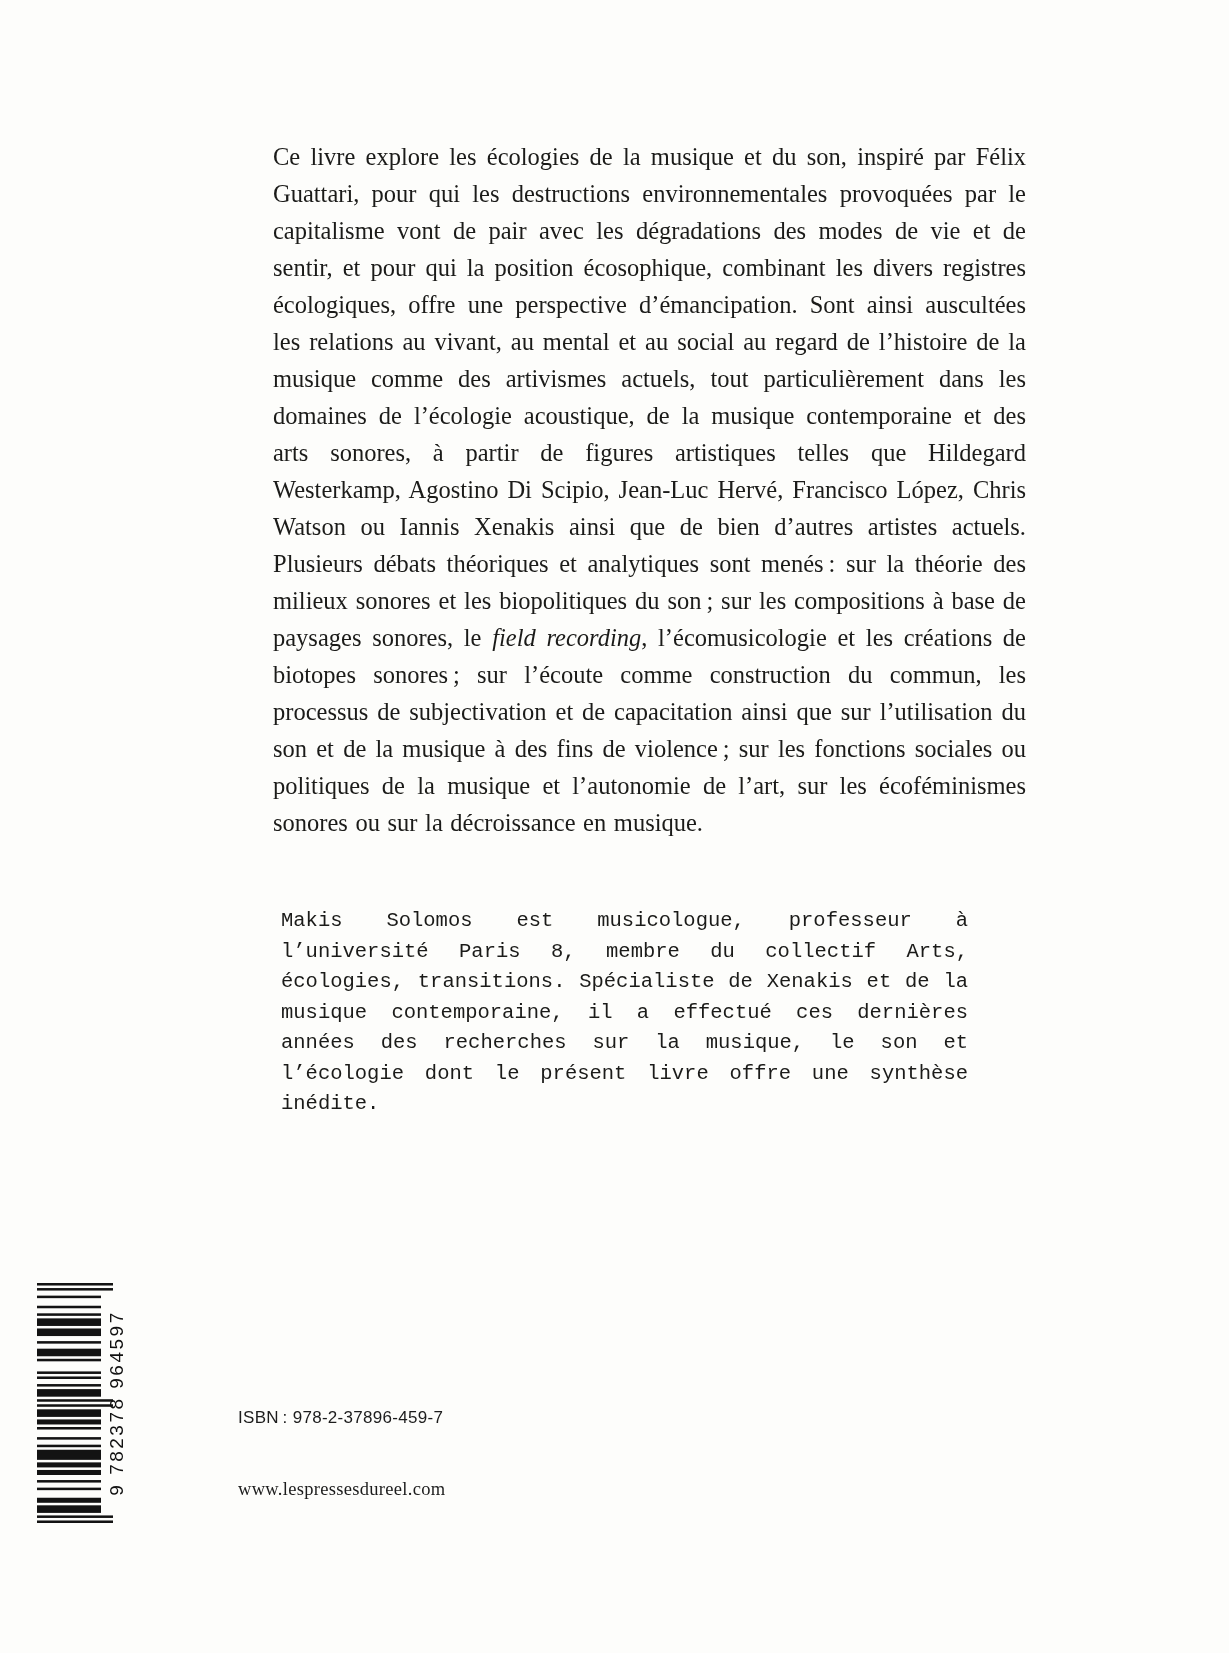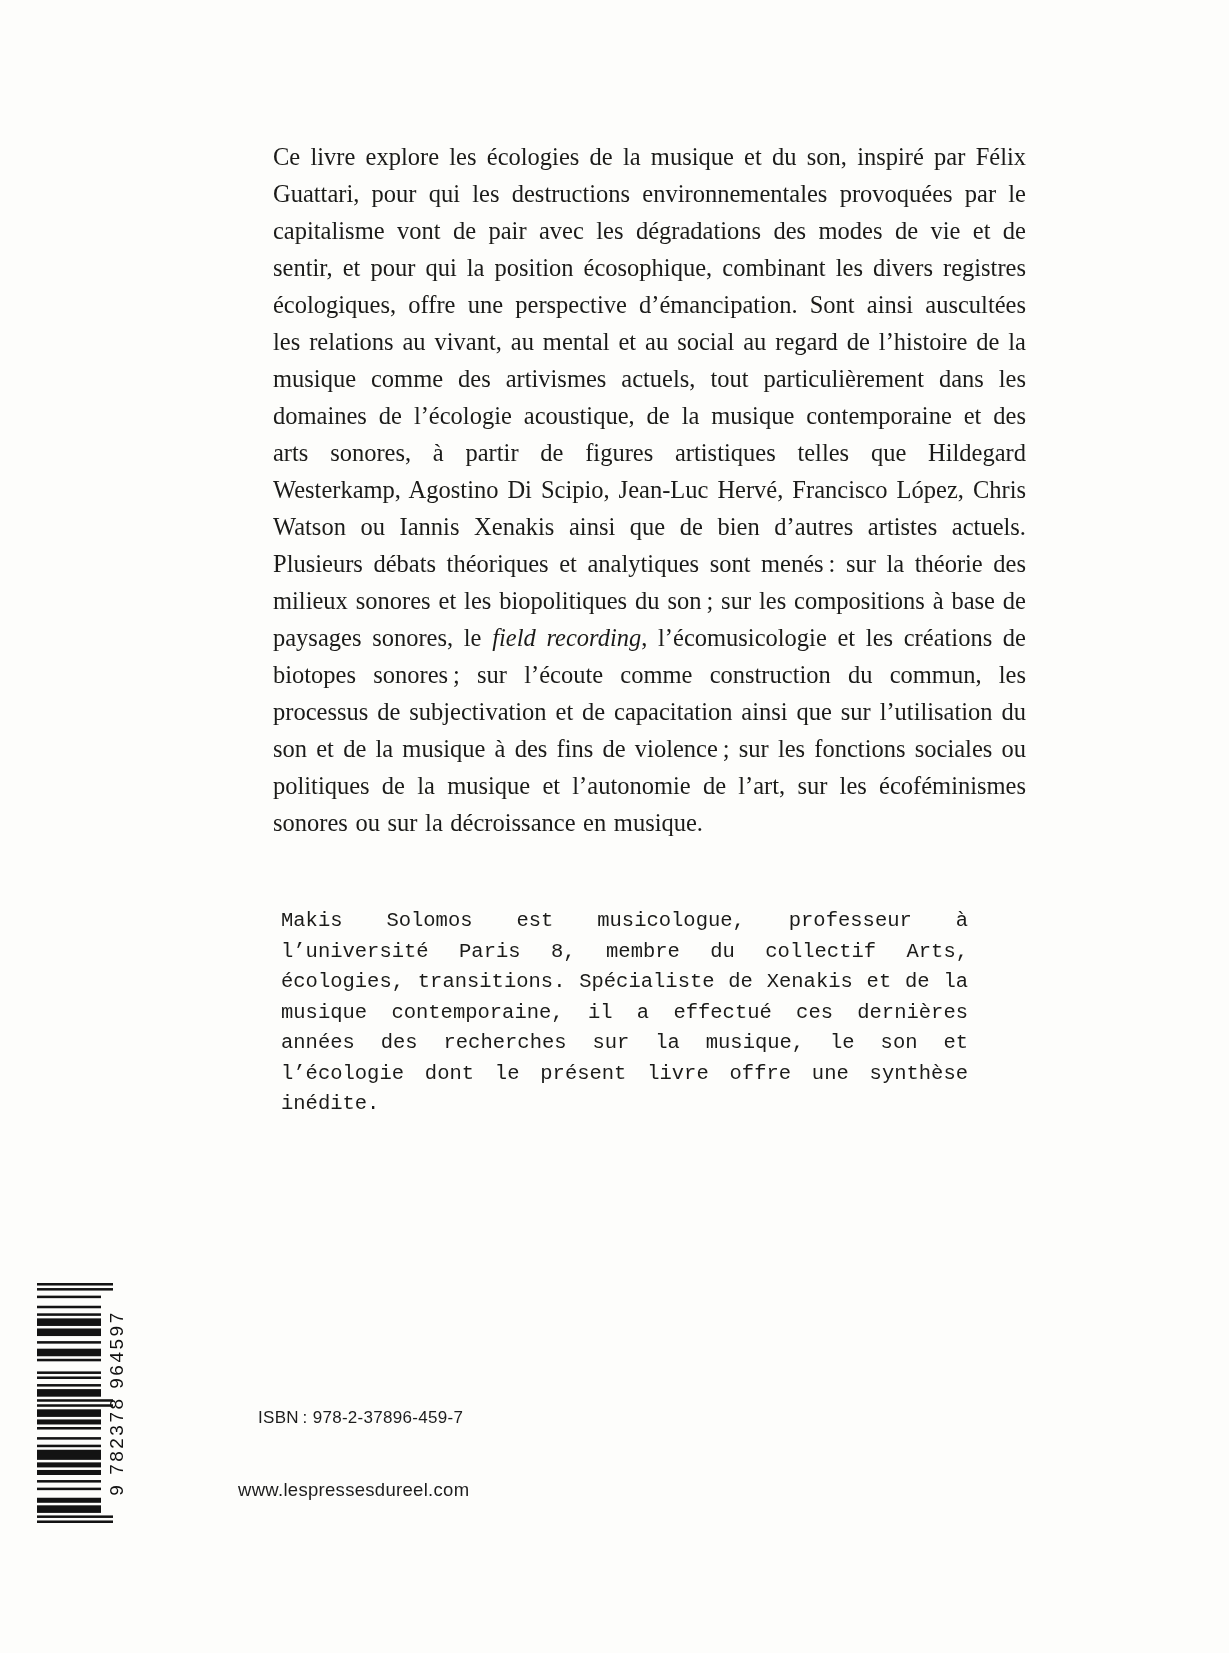--- a/index.html
+++ b/index.html
@@ -76,27 +76,26 @@
     white-space: nowrap;
   }
   .isbn {
     position: absolute;
     left: 238px;
     top: 1408px;
     font-family: "Liberation Sans", "DejaVu Sans", sans-serif;
     font-size: 17px;
     letter-spacing: 0.3px;
     color: #1c1c1c;
-    margin-left: 20px;
   }
   .website {
     position: absolute;
     left: 238px;
     top: 1479px;
-    font-family: Liberation Sans, sans-serif;
+    font-family: Liberation Serif, serif;
     font-size: 18.5px;
     letter-spacing: 0.3px;
     color: #1c1c1c;
   }
 </style>
 </head>
 <body>
 
 <div class="page">
 

